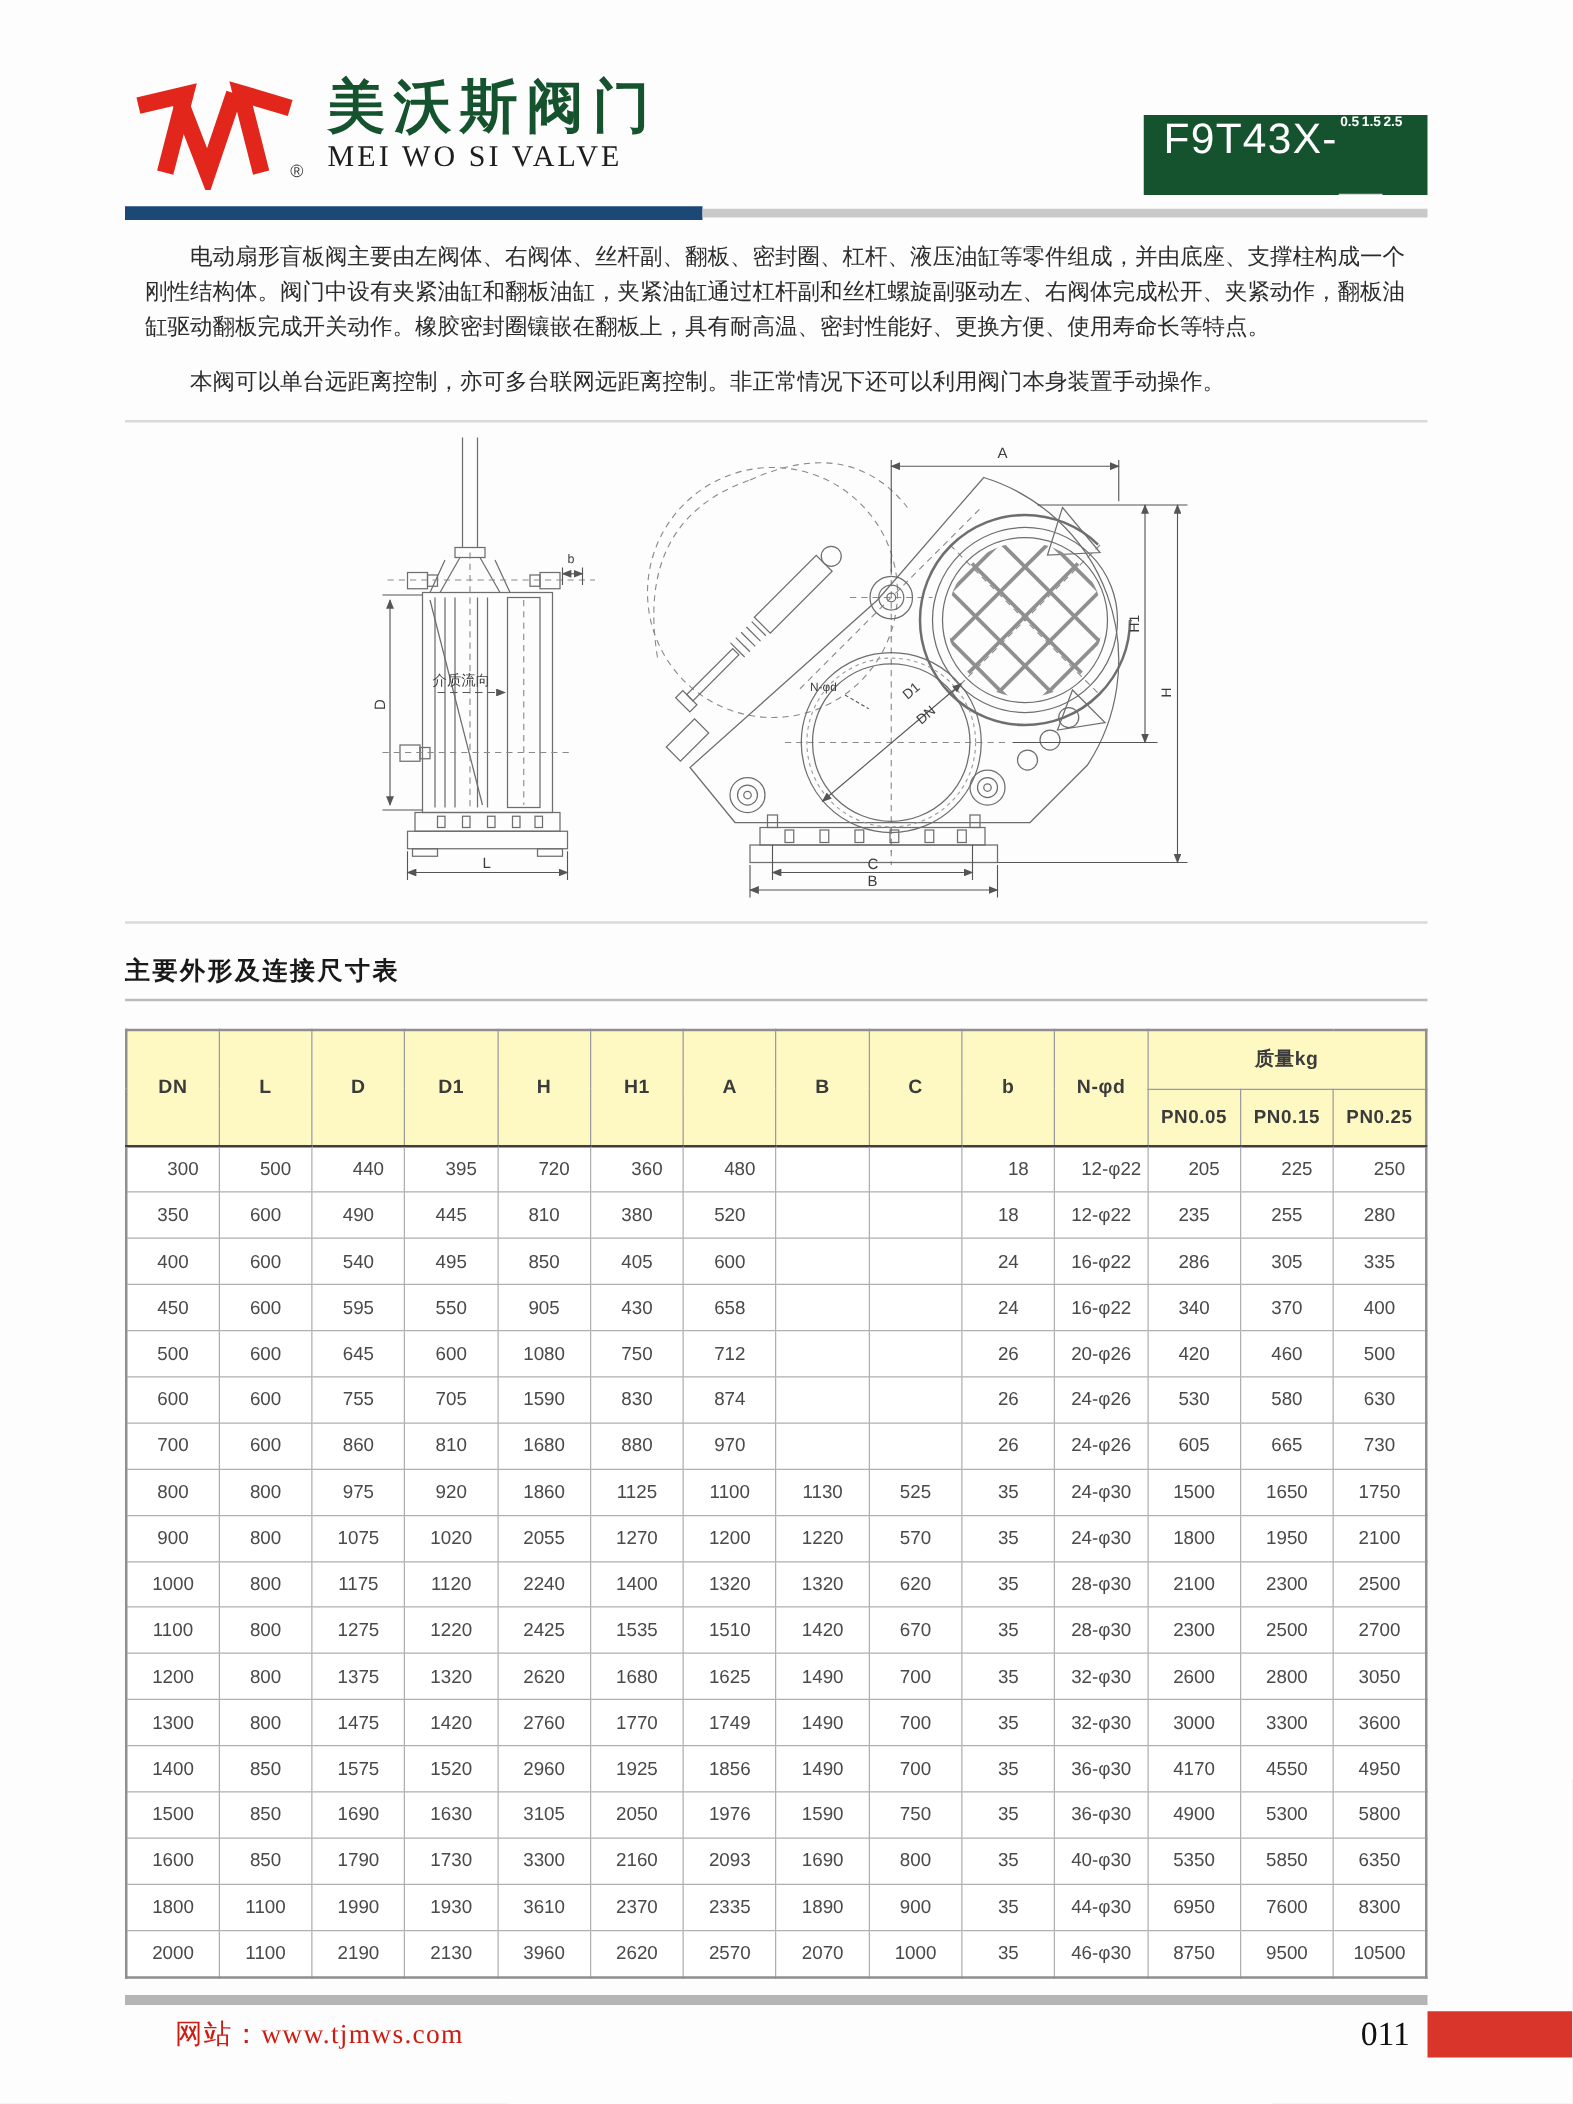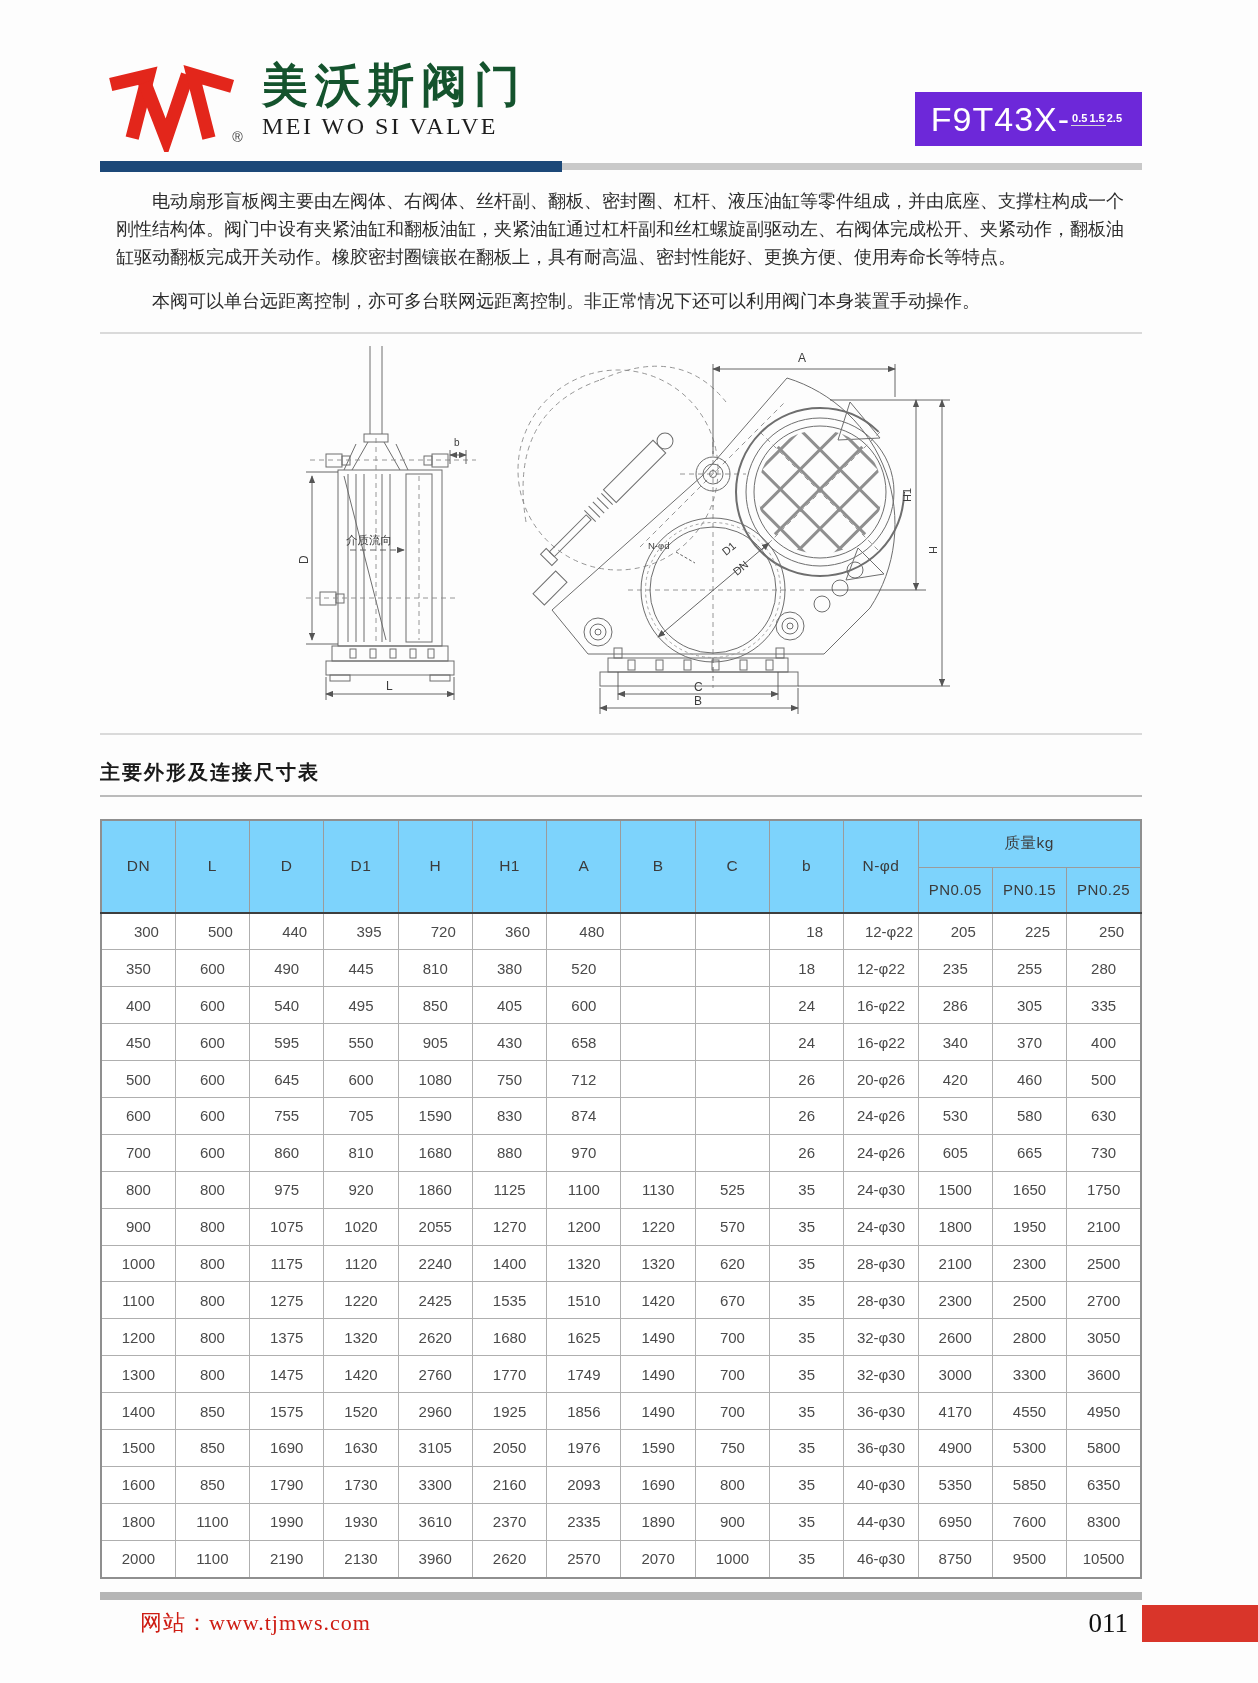--- a/index.html
+++ b/index.html
@@ -6,21 +6,21 @@
   .page{width:1258px;height:1683px;margin:0 auto;background:#fdfdfd;position:relative;overflow:hidden;
         font-family:"Liberation Sans",sans-serif;color:#2e2e2e;}
   .content{padding:0 116px 0 100px;}
 
   
   .header-row{display:flex;align-items:flex-start;padding-top:60px;}
   .logo-block{display:flex;align-items:flex-start;}
   .logo-text{margin-left:12px;}
   .brand-cn{font-family:"Liberation Serif",serif;font-size:46px;font-weight:700;color:#14532d;letter-spacing:7px;line-height:1.15;}
   .brand-en{font-family:"Liberation Serif",serif;font-size:24px;color:#1d1d1d;letter-spacing:2.5px;margin-top:0;}
-  .title-box{margin-left:auto;margin-top:32px;background:#6d28d9;color:#fff;height:54px;display:flex;align-items:center;padding:0 16px;}
+  .title-box{margin-left:auto;margin-top:32px;background:#14532d;color:#fff;height:64px;display:flex;padding:0 16px;}
   .model-code{font-size:34px;letter-spacing:1px;}
   .pressure-stack{display:flex;flex-direction:row;text-align:center;font-size:11px;line-height:1.25;margin:0 3px 0 1px;font-weight:bold;}
   .pressure-stack span{padding:0 1px;}
   .pressure-stack span:nth-child(1),.pressure-stack span:nth-child(2){border-bottom:1px solid #d6d6d6;}
   .product-name{font-size:33px;font-weight:600;letter-spacing:1.5px;}
   .header-bar{display:flex;align-items:center;margin-top:9px;}
   .bar-navy{width:462px;height:11px;background:#1c4878;}
   .bar-gray{flex:1;height:7px;background:#c9c9c9;}
 
   
@@ -38,21 +38,21 @@
   svg text{font-family:"Liberation Sans",sans-serif;fill:#3d3d3d;}
   .tech{stroke:#6e6e6e;fill:none;stroke-width:1;}
   .dash{stroke:#8a8a8a;fill:none;stroke-width:0.9;stroke-dasharray:5 4;}
   .dashf{stroke:#9a9a9a;fill:none;stroke-width:0.9;stroke-dasharray:3 3;}
   .dim{stroke:#555;fill:none;stroke-width:0.9;}
   .grid{stroke:#8f8f8f;fill:none;stroke-width:3;}
 
   
   .dim-table{width:100%;border-collapse:collapse;table-layout:fixed;margin-top:22px;
              font-size:15px;color:#4a4a4a;border:2px solid #8f8f8f;}
-  .dim-table th{background:#7dd3fc;font-weight:400;color:#3b3b3b;border:1px solid #9b9b9b;
+  .dim-table th{background:#fef9c3;font-weight:700;color:#3b3b3b;border:1px solid #9b9b9b;
                 height:44px;font-size:15.5px;letter-spacing:.5px;}
   .dim-table thead tr:nth-child(2) th{height:42px;font-size:15px;}
   .dim-table td{border:1px solid #afafaf;text-align:center;height:35.9px;padding:0;background:#fff;}
   .dim-table tbody tr:first-child td{border-top:2.5px solid #3e3e3e;padding-left:16px;}
 
   
   .bottom-bar{height:8px;background:#b5b5b5;margin-top:13px;}
   .footer{display:flex;align-items:center;margin-top:5px;}
   .website{font-family:"Liberation Serif",serif;font-size:22px;color:#ce1c13;letter-spacing:1px;margin-left:40px;}
   .page-num{margin-left:auto;font-family:"Liberation Serif",serif;font-size:27px;color:#101010;}

